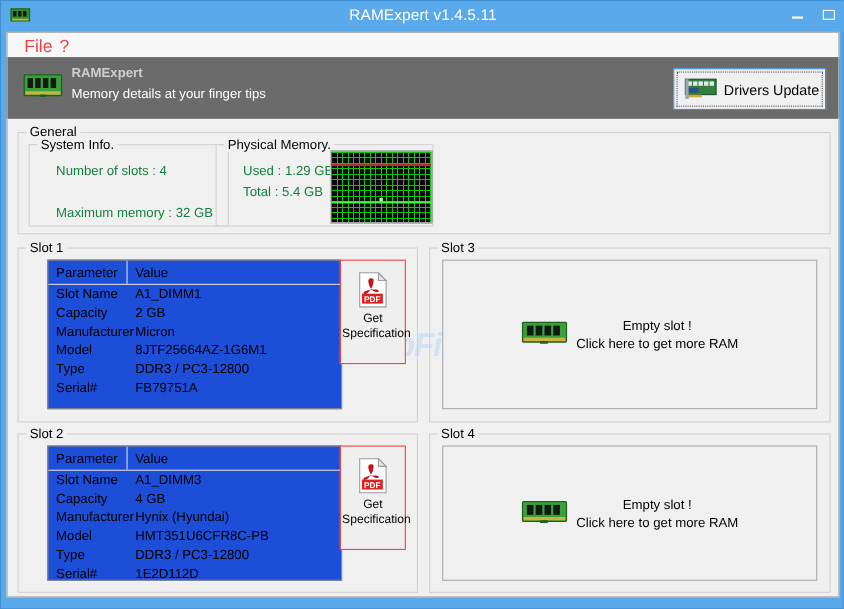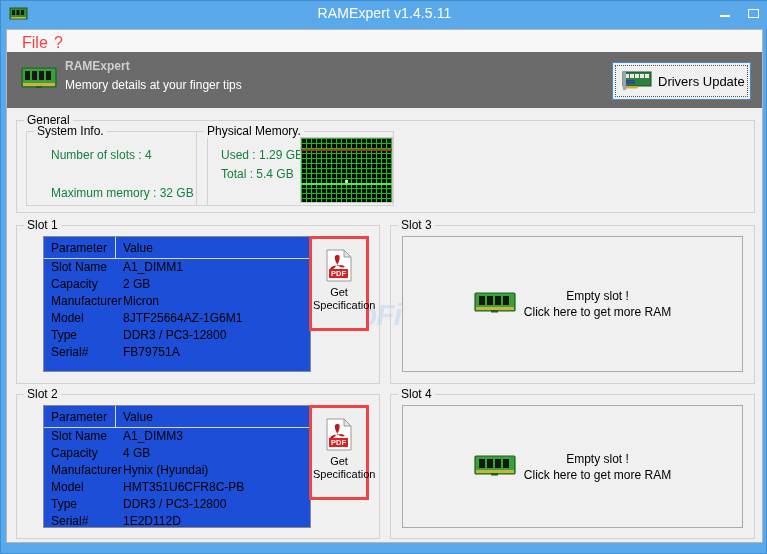--- a/index.html
+++ b/index.html
@@ -308,21 +308,21 @@
   }
   .pc-param { left: 7px; }
   .pc-value { left: 79px; }
 
   
   .getspec {
     position: absolute;
     left: 292px;
     width: 60px;
     background: #efefef;
-    border: 3px solid #ef4444;
+    border: 1px solid #ef4444;
     box-sizing: border-box;
     cursor: default;
     text-align: center;
   }
   #gb-slot1 .getspec { top: 10px; height: 95px; }
   #gb-slot2 .getspec { top: 10px; height: 95px; }
   .pdf-icon {
     margin: 10px auto 4px auto;
     width: 28px; height: 33px;
     display: block;

